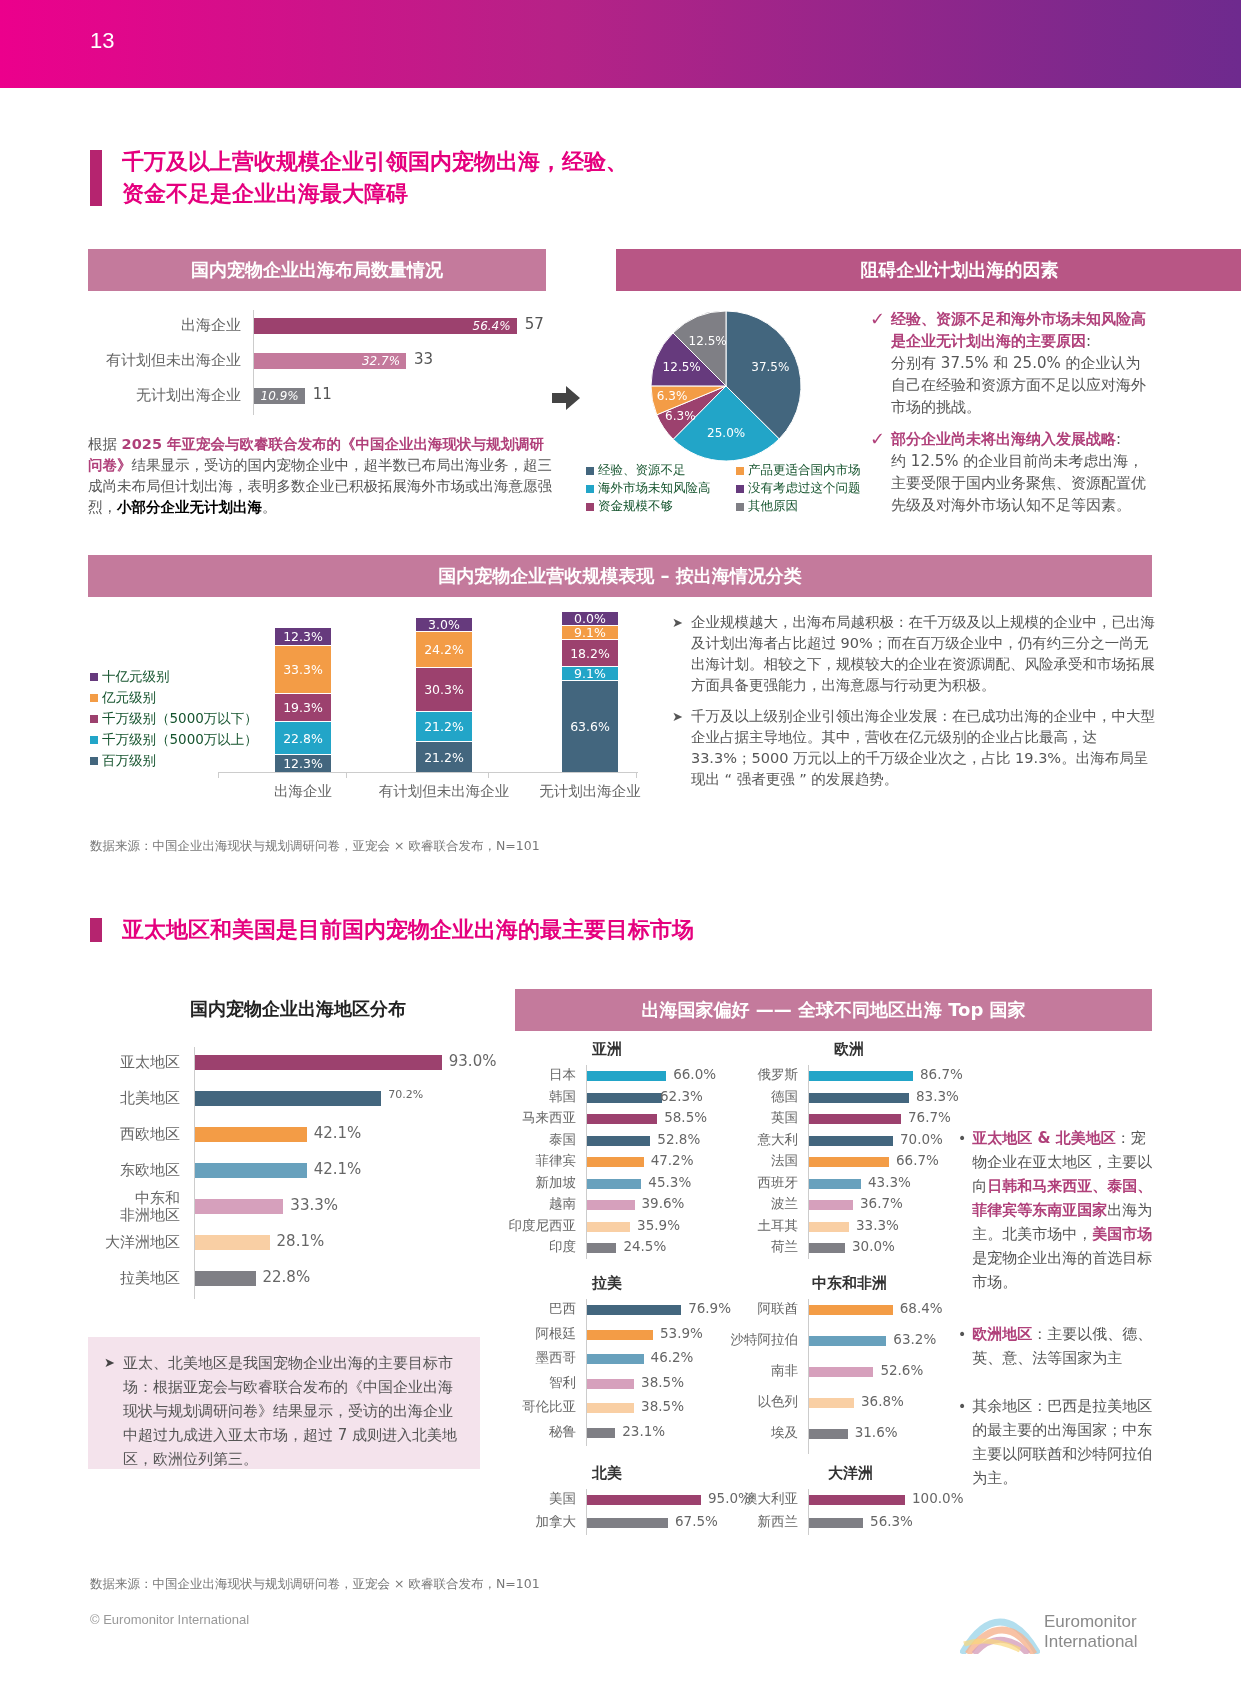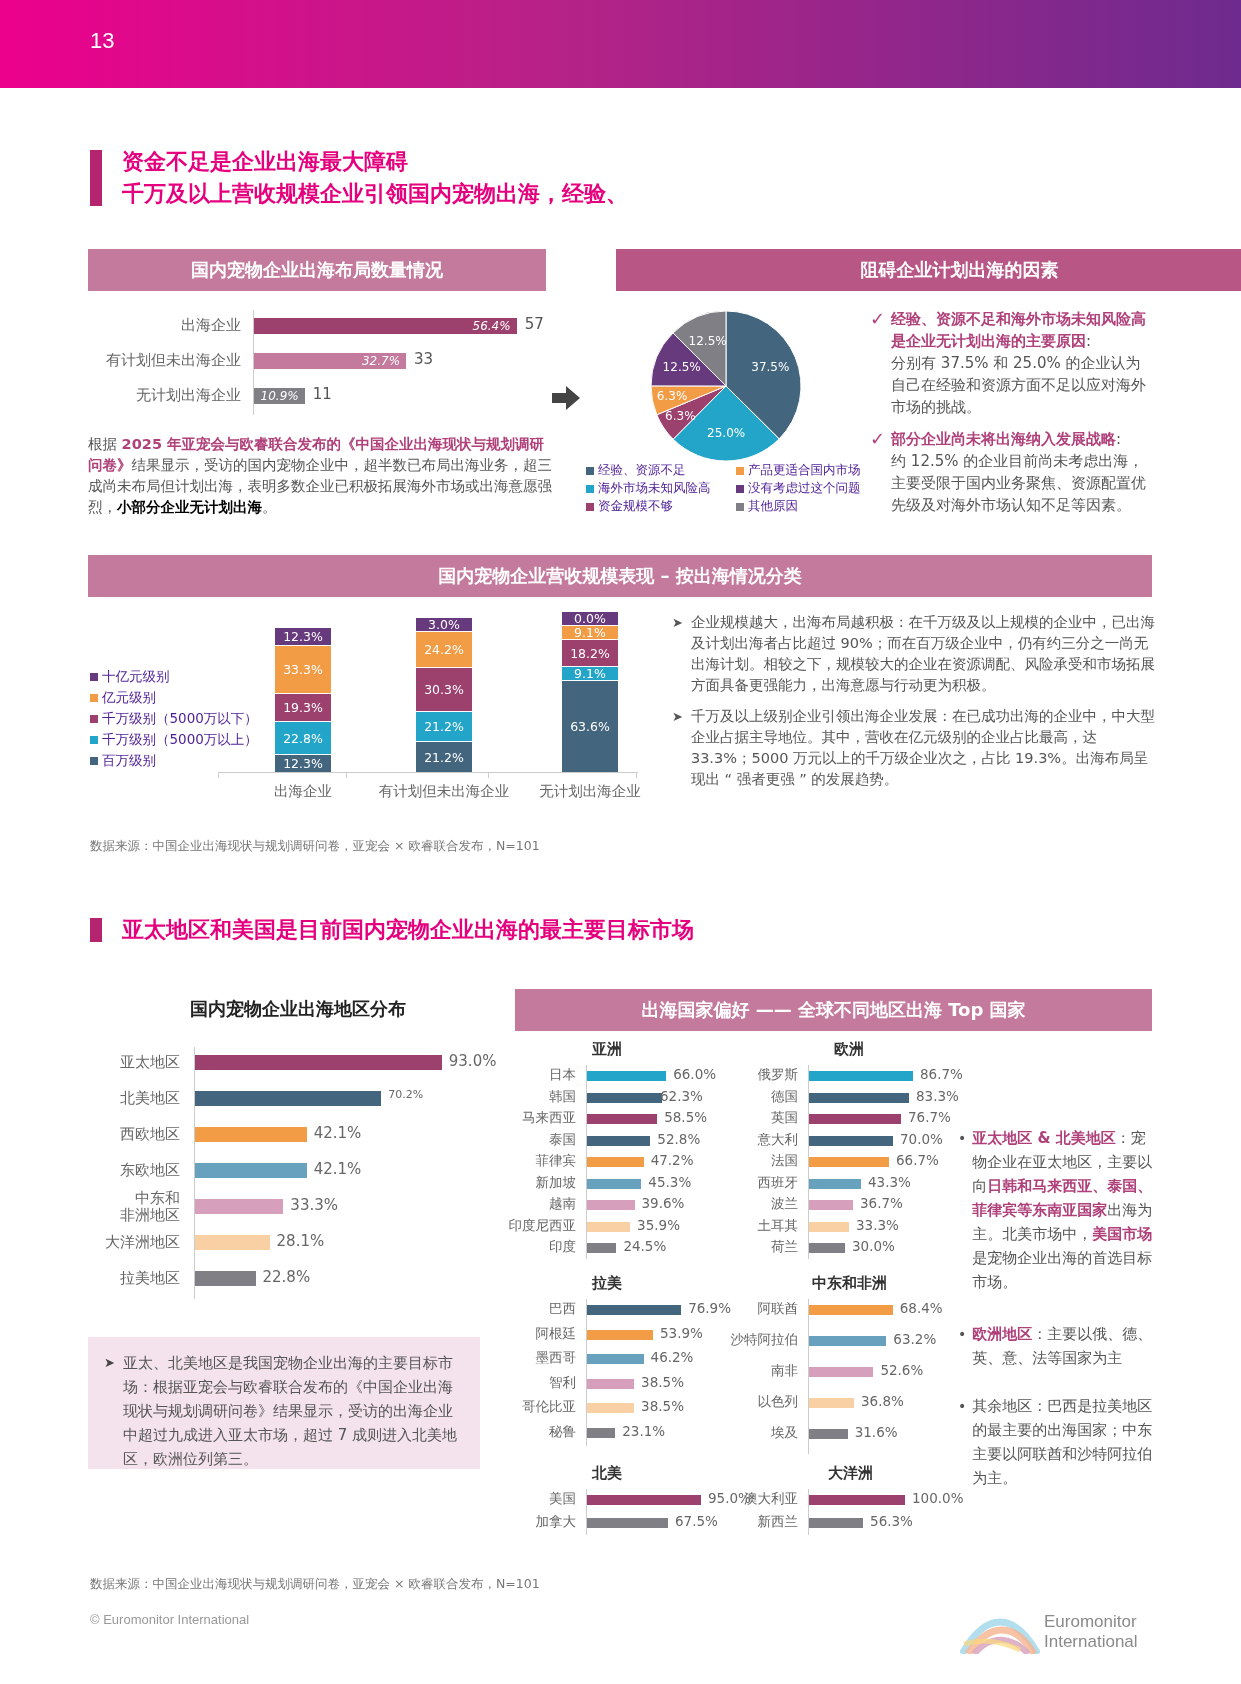--- a/index.html
+++ b/index.html
@@ -14,41 +14,41 @@
 .pink-head.dark{background:#b85685}
 .hbar-label{font-size:15px;color:#666;text-align:right;position:absolute}
 .bar{height:16px;position:absolute}
 .bar-inner{position:absolute;right:6px;top:0;font-size:12px;color:#fff;font-style:italic;line-height:16px}
 .bar-val{position:absolute;font-size:15px;color:#555}
 .axis-v{position:absolute;width:1px;background:#ccc}
 .para{font-size:14.5px;line-height:21px;color:#555}
 .hl{color:#b0407a;font-weight:bold}
 .bold{font-weight:bold;color:#000000}
 .legend-sq{display:inline-block;width:8px;height:8px;margin-right:4px;vertical-align:middle}
-.legend-item{font-size:12.5px;color:#4c1d95;white-space:nowrap}
+.legend-item{font-size:12.5px;color:#14532d;white-space:nowrap}
 .stack-seg{position:absolute;left:0;width:100%;color:#fff;font-size:12.5px;text-align:center;display:flex;align-items:center;justify-content:center;border-top:1px solid #fff}
 .cat-label{position:absolute;font-size:14.5px;color:#666;text-align:center}
 .small-bar-label{position:absolute;font-size:13.5px;color:#666;text-align:right;width:80px}
 .small-bar{position:absolute;height:10px}
 .small-val{position:absolute;font-size:13.5px;color:#666}
 .group-title{position:absolute;font-size:15px;font-weight:bold;color:#333}
 .bullet-text{font-size:15px;line-height:24px;color:#555}
 .footnote{font-size:12.5px;color:#777}
 </style>
 </head>
 <body>
 
 <div class="abs topbar"></div>
 <div class="abs pagenum">13</div>
 
 <div class="abs sec-title" style="top:146px;">
   <div class="sec-bar" style="height:56px;margin-top:4px"></div>
   <div>
+    <div class="sec-text">千万及以上营收规模企业引领国内宠物出海，经验、</div>
     <div class="sec-text">资金不足是企业出海最大障碍</div>
-    <div class="sec-text">千万及以上营收规模企业引领国内宠物出海，经验、</div>
   </div>
 </div>
 
 <div class="abs pink-head" style="left:88px;top:249px;width:458px;">国内宠物企业出海布局数量情况</div>
 
 <div id="chart1" class="abs" style="left:88px;top:310px;width:470px;height:110px">
     <div class="axis-v" style="left:165px;top:0;height:105px"></div>
     <div class="hbar-label" style="left:0;top:6px;width:153px">出海企业</div>
     <div class="bar" style="left:166px;top:8px;width:262.64px;background:#9c416e">
       <span class="bar-inner">56.4%</span>

